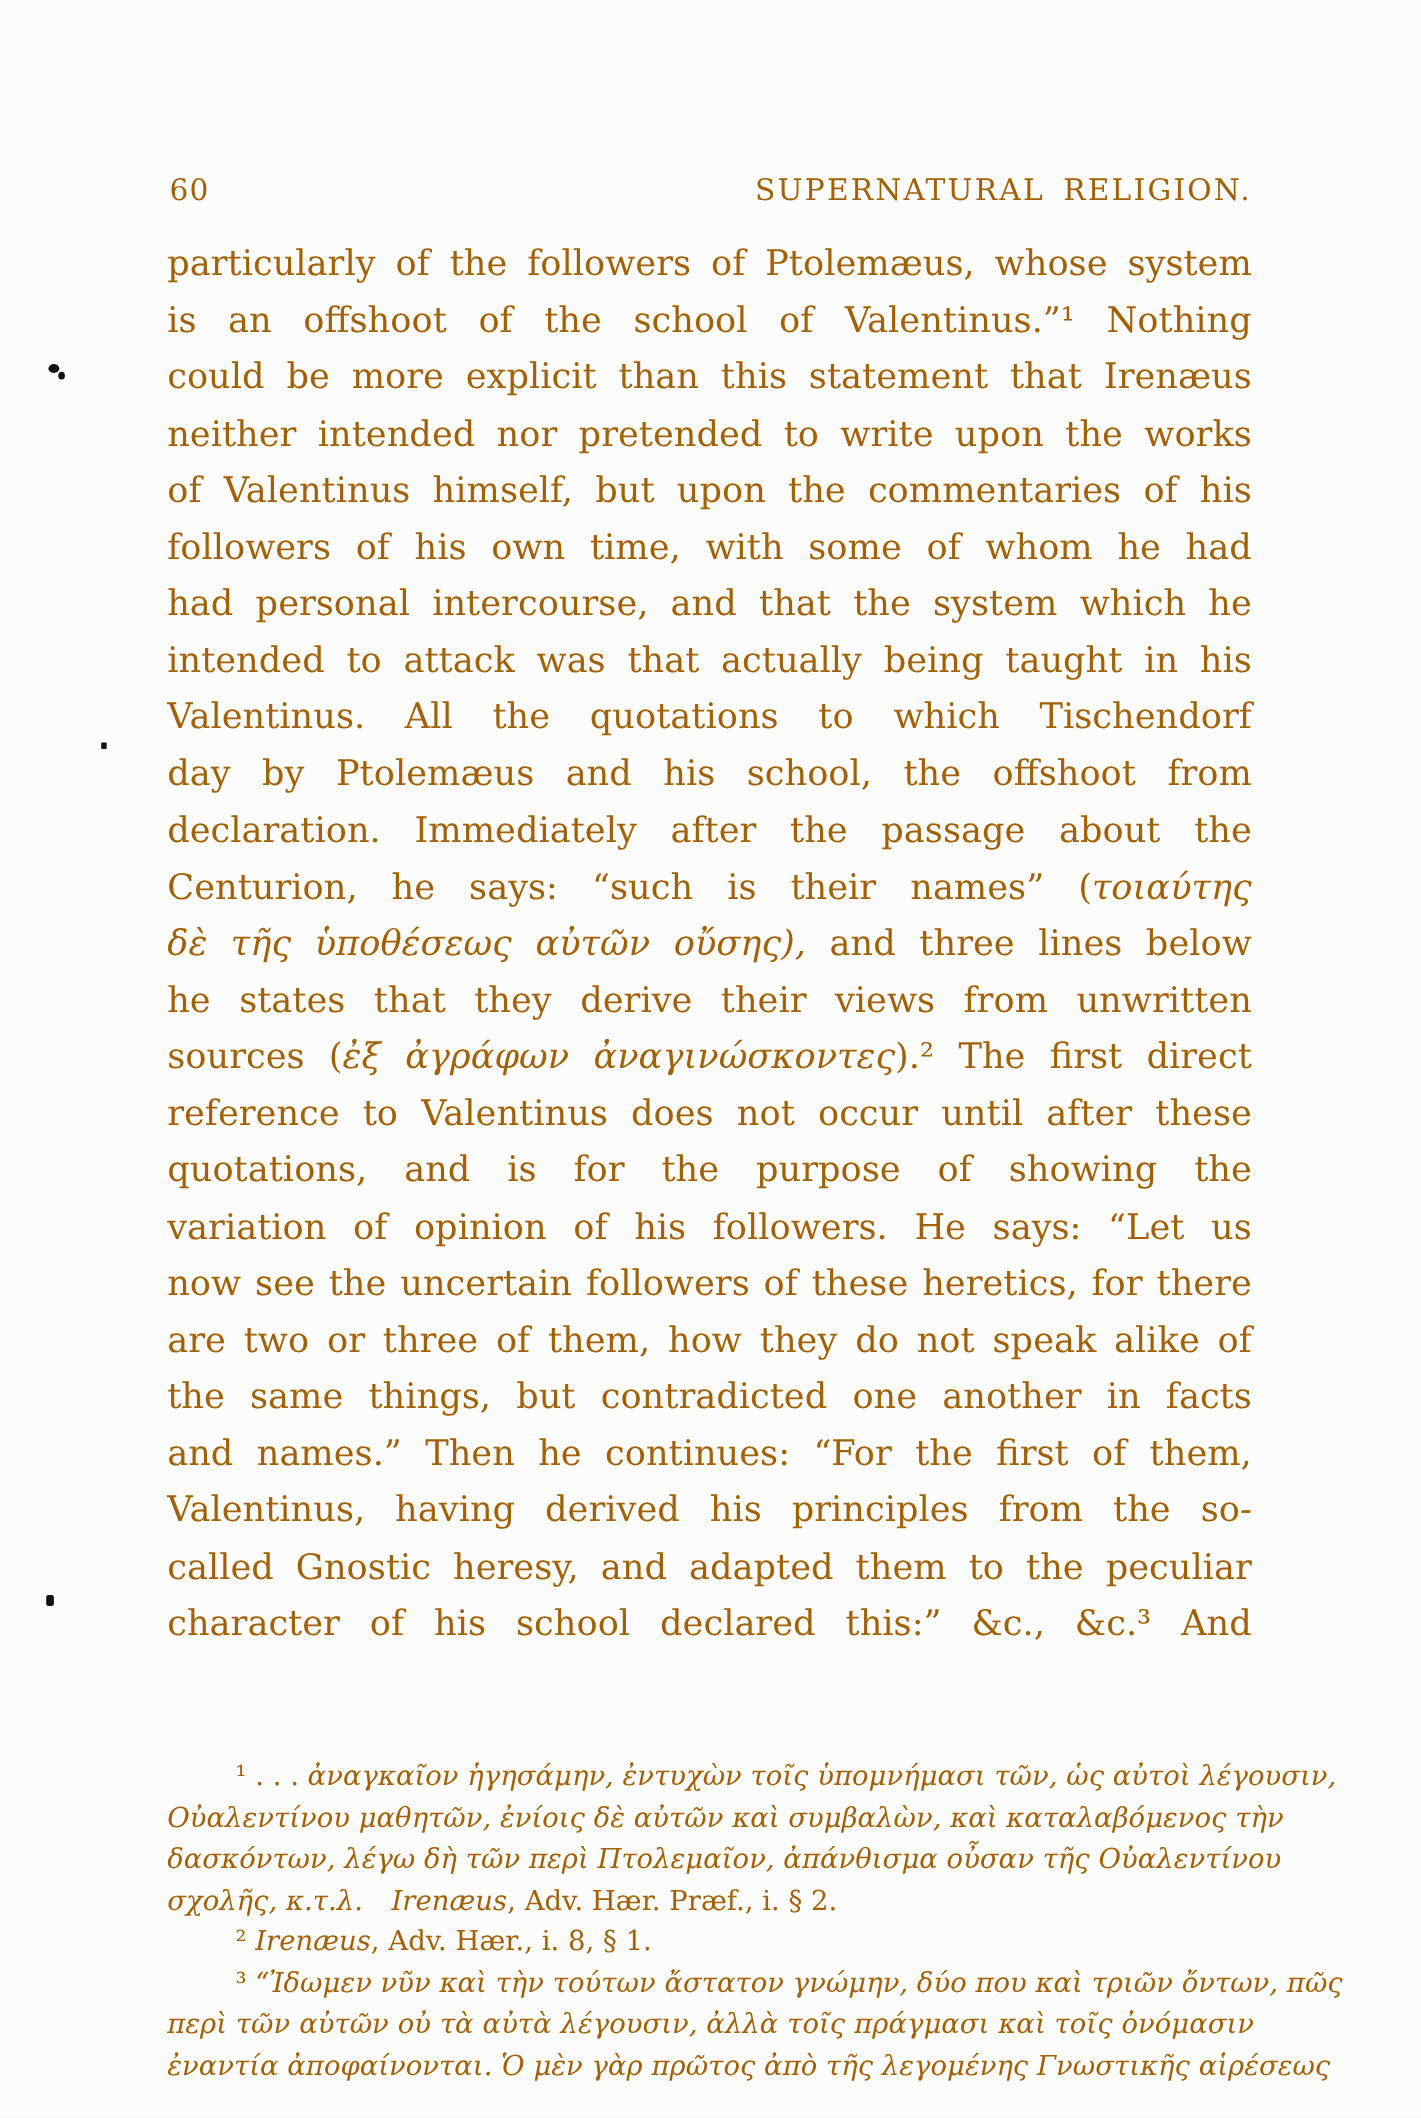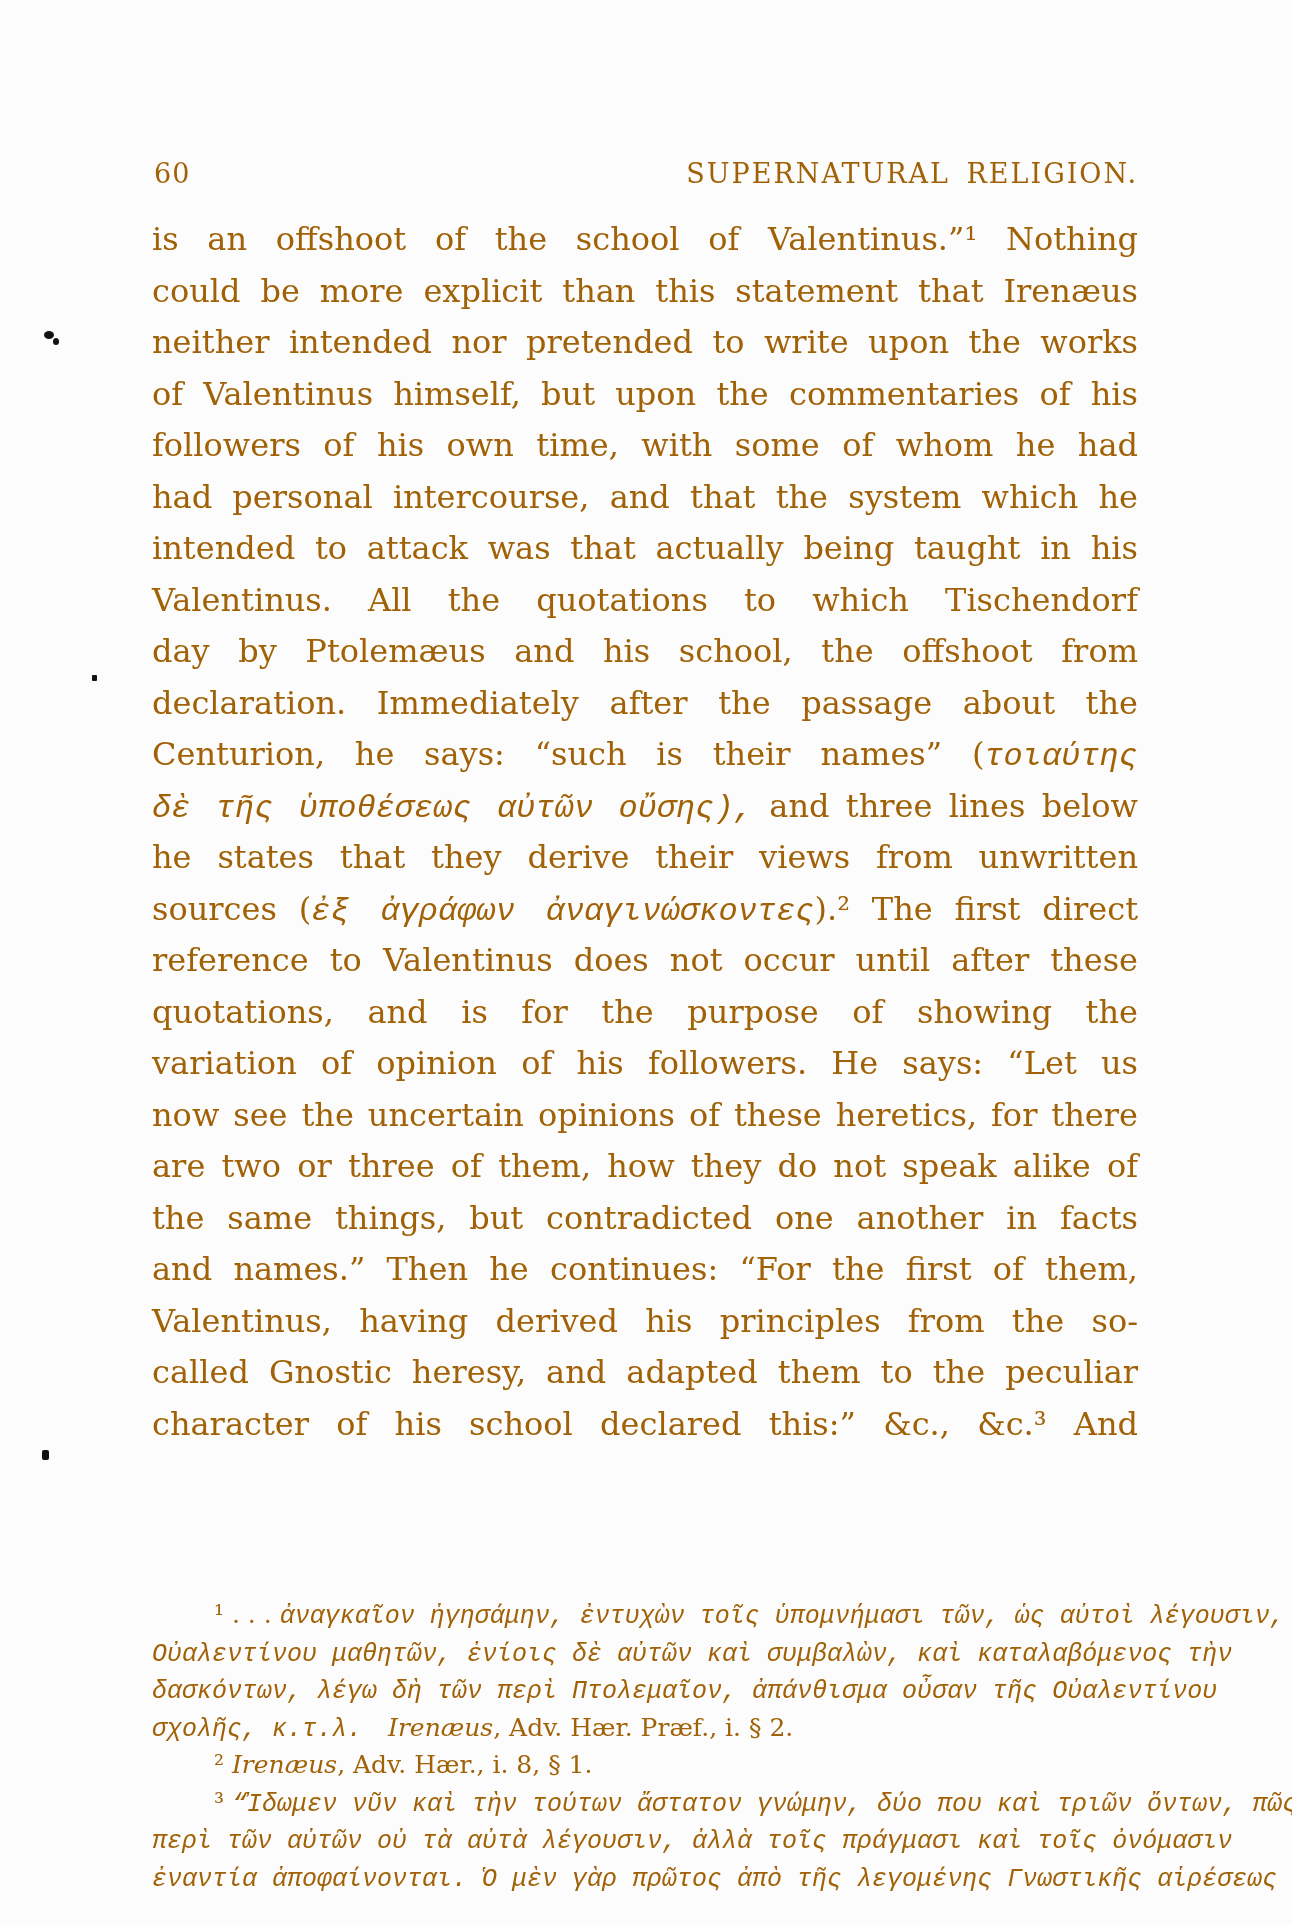--- a/index.html
+++ b/index.html
@@ -41,54 +41,55 @@
   }
   .fline{
     height:37.5px;line-height:37.5px;
     font-size:25px;
     text-align:justify;
     text-align-last:justify;
     white-space:nowrap;
   }
   .fline.left{text-align:center;text-align-last:left;}
   .indent{padding-left:62px;}
-  .greek{font-style:italic;font-family:Liberation Mono, monospace;}
+  .greek{font-style:italic;}
   .it{font-style:italic;}
   .gap{margin-left:26px;}
   .speck{position:absolute;background:#121212;border-radius:50%;}
 </style>
 </head>
 <body>
 
 <div class="page">
 
   <header class="running-head">
     <span class="page-num">60</span>
     <span class="running-title">SUPERNATURAL RELIGION.</span>
   </header>
 
   <main class="body-text">
+    <div class="bline">particularly of the followers of Ptolemæus, whose system</div>
     <div class="bline">is an offshoot of the school of Valentinus.”¹ Nothing</div>
     <div class="bline">could be more explicit than this statement that Irenæus</div>
     <div class="bline">neither intended nor pretended to write upon the works</div>
     <div class="bline">of Valentinus himself, but upon the commentaries of his</div>
     <div class="bline">followers of his own time, with some of whom he had</div>
     <div class="bline">had personal intercourse, and that the system which he</div>
     <div class="bline">intended to attack was that actually being taught in his</div>
     <div class="bline">Valentinus. All the quotations to which Tischendorf</div>
     <div class="bline">day by Ptolemæus and his school, the offshoot from</div>
     <div class="bline">declaration. Immediately after the passage about the</div>
     <div class="bline"><span>Centurion, he says: “such is their names” (</span><span class="greek">τοιαύτης</span></div>
     <div class="bline"><span class="greek">δὲ τῆς ὑποθέσεως αὐτῶν οὔσης),</span><span> and three lines below</span></div>
     <div class="bline">he states that they derive their views from unwritten</div>
     <div class="bline"><span>sources (</span><span class="greek">ἐξ ἀγράφων ἀναγινώσκοντες</span><span>).² The first direct</span></div>
     <div class="bline">reference to Valentinus does not occur until after these</div>
     <div class="bline">quotations, and is for the purpose of showing the</div>
     <div class="bline">variation of opinion of his followers. He says: “Let us</div>
-    <div class="bline">now see the uncertain opinions of these heretics, for there</div>
+    <div class="bline">now see the uncertain followers of these heretics, for there</div>
     <div class="bline">are two or three of them, how they do not speak alike of</div>
     <div class="bline">the same things, but contradicted one another in facts</div>
     <div class="bline">and names.” Then he continues: “For the first of them,</div>
     <div class="bline">Valentinus, having derived his principles from the so-</div>
     <div class="bline">called Gnostic heresy, and adapted them to the peculiar</div>
     <div class="bline">character of his school declared this:” &amp;c., &amp;c.³ And</div>
   </main>
 
   <section class="footnotes">
     <div class="fline indent"><span>¹ . . . </span><span class="greek">ἀναγκαῖον ἡγησάμην, ἐντυχὼν τοῖς ὑπομνήμασι τῶν, ὡς αὐτοὶ λέγουσιν,</span></div>

